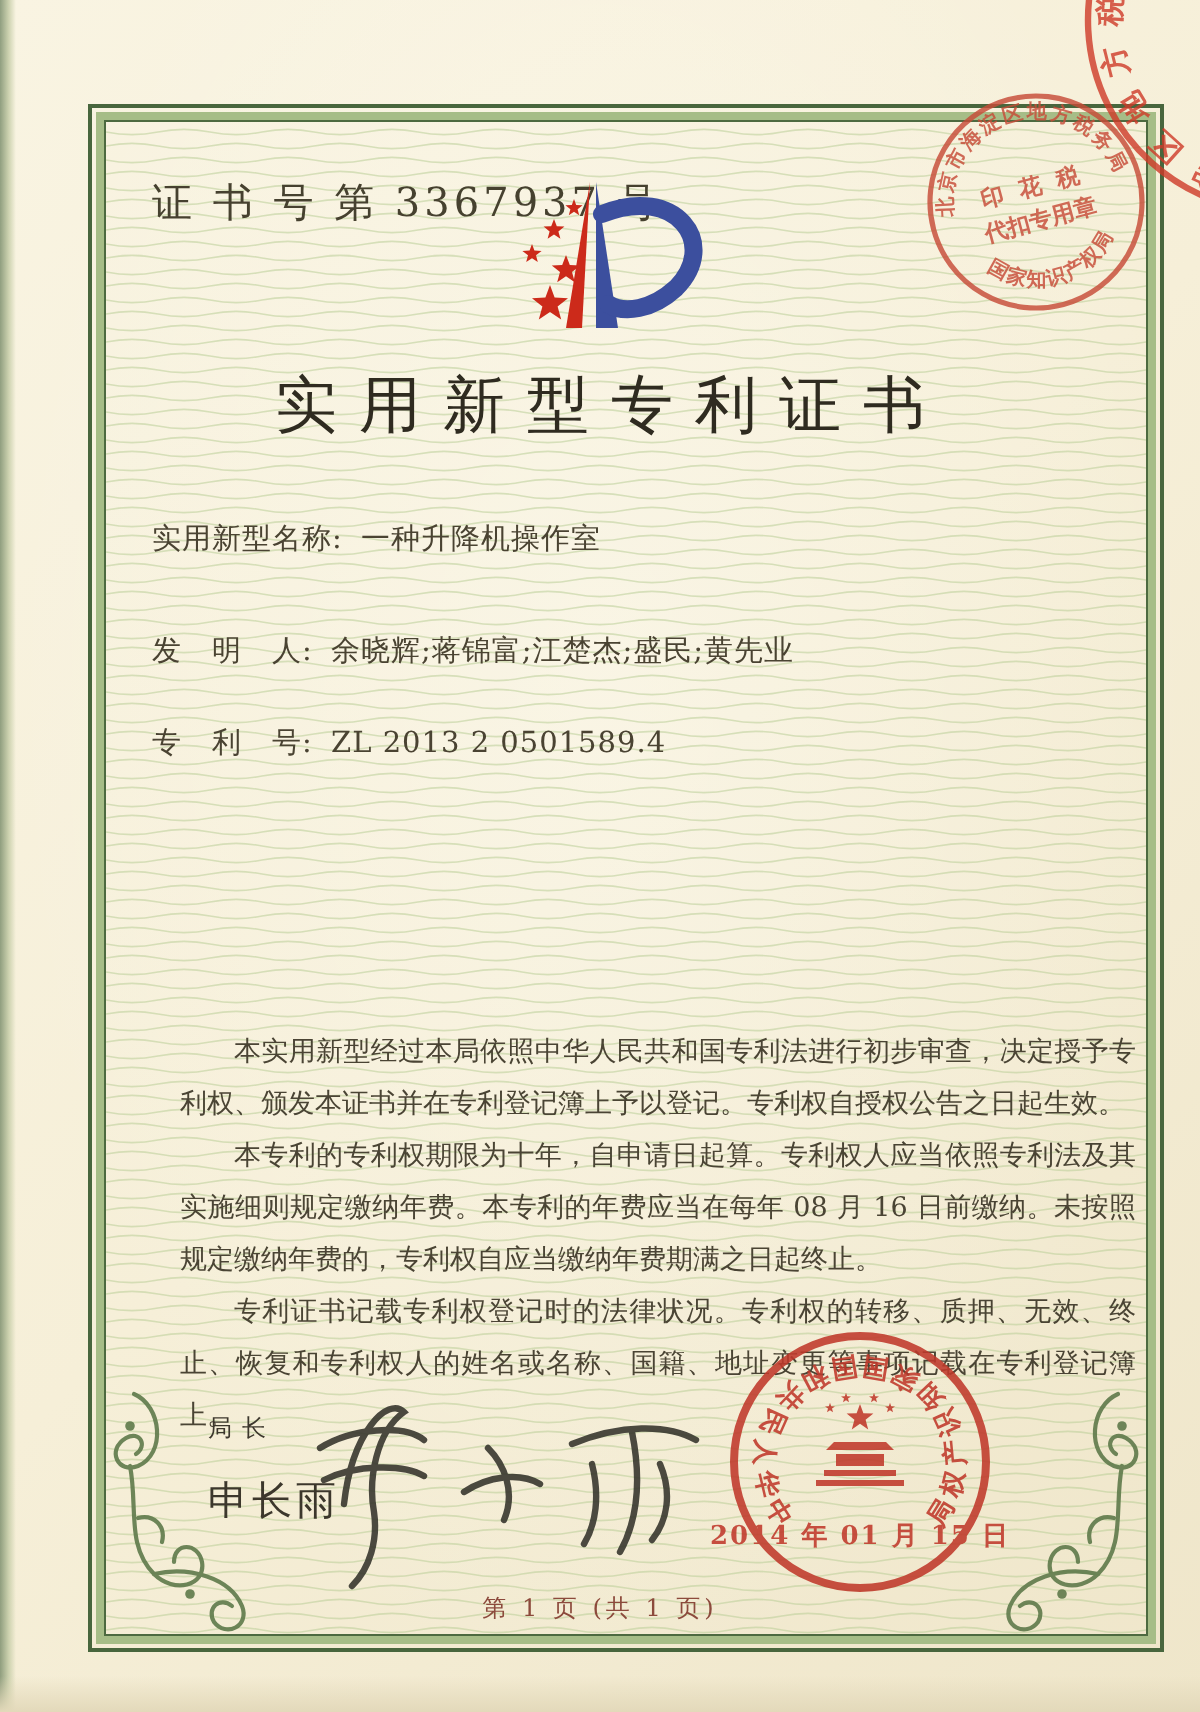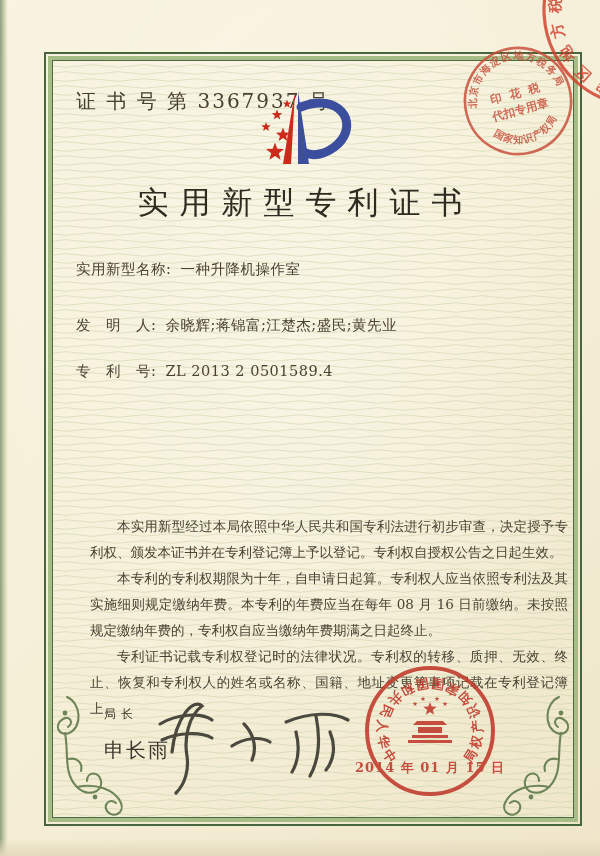--- a/index.html
+++ b/index.html
@@ -115,20 +115,21 @@
   </div>
 
   <div class="body-text">
     <p>本实用新型经过本局依照中华人民共和国专利法进行初步审查，决定授予专利权、颁发本证书并在专利登记簿上予以登记。专利权自授权公告之日起生效。</p>
     <p>本专利的专利权期限为十年，自申请日起算。专利权人应当依照专利法及其实施细则规定缴纳年费。本专利的年费应当在每年 08 月 16 日前缴纳。未按照规定缴纳年费的，专利权自应当缴纳年费期满之日起终止。</p>
     <p>专利证书记载专利权登记时的法律状况。专利权的转移、质押、无效、终止、恢复和专利权人的姓名或名称、国籍、地址变更等事项记载在专利登记簿上。</p>
   </div>
 
   <div class="sig-title">局长</div>
   <div class="sig-name">申长雨</div>
+  <div class="footer">第 1 页 (共 1 页)</div>
 
   <svg id="overlay">
 
     <g transform="translate(158,694)" stroke="#34332b" stroke-width="3.2" fill="none" stroke-linecap="round" opacity=".88">
       <path d="M14 58 C18 22 36 4 44 12 C30 22 26 46 29 62 C31 76 27 90 18 99"></path>
       <path d="M2 30 C18 20 44 18 54 26"></path>
       <path d="M4 46 C20 38 44 38 54 44"></path>
       <path d="M86 30 C94 38 100 52 94 66"></path>
       <path d="M74 52 C86 44 102 42 112 48"></path>
       <path d="M128 28 C152 18 176 18 190 26"></path>

